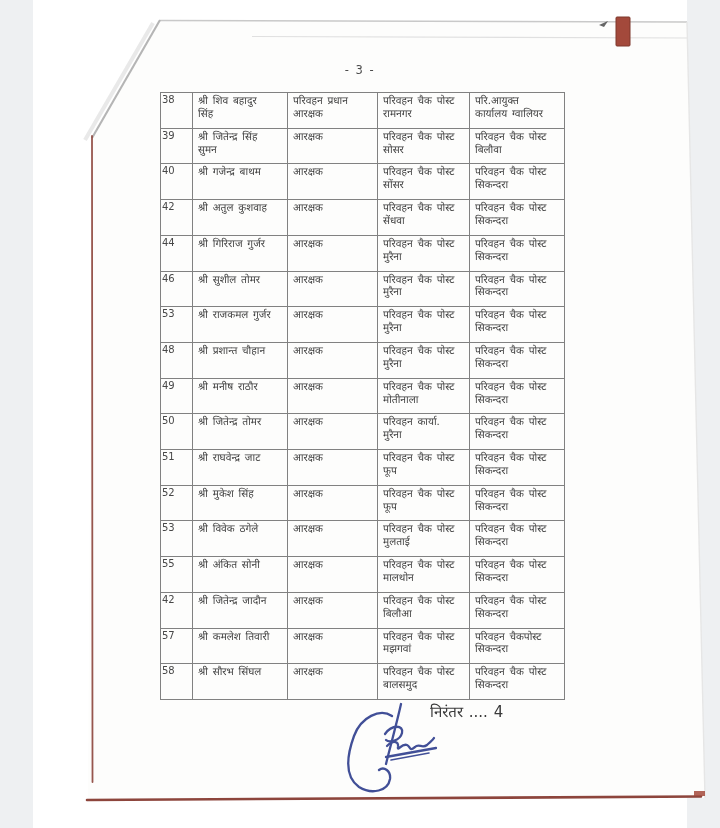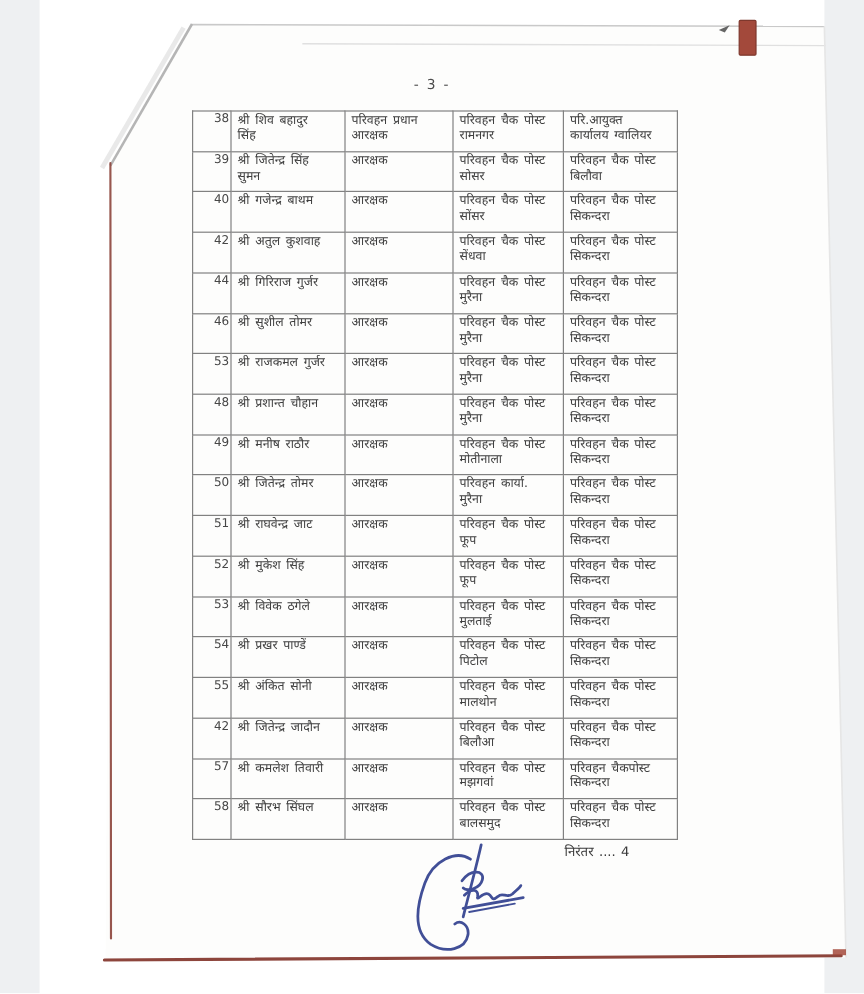--- a/index.html
+++ b/index.html
@@ -15,23 +15,23 @@
   .strip-left{position:absolute;left:0;top:0;width:33px;height:828px;background:var(--surface-gray);}
   .strip-right{position:absolute;left:687px;top:0;width:33px;height:828px;background:var(--surface-gray);}
   .backdrop{position:absolute;left:0;top:0;}
   .page-number{position:absolute;left:328px;top:63px;width:64px;text-align:center;
     font-size:11.5px;color:#4c4c4c;letter-spacing:1.5px;}
   .doc-table{position:absolute;left:160px;top:92px;width:404px;height:608px;
     border-collapse:collapse;table-layout:fixed;}
   .doc-table td{border:1px solid #818181;font-size:10.3px;line-height:12.9px;color:#3e3e3e;
     padding:1px 3px 0 5px;vertical-align:top;white-space:pre-line;word-spacing:1.5px;
     overflow:hidden;}
-  .doc-table td.serial{text-align:right;padding-left:1px;padding-right:1px;font-size:10px;color:#474747;}
-  .footer-note{position:absolute;left:430px;top:701px;width:135px;text-align:center;
-    font-size:11px;color:#3a3a3a;word-spacing:1px;}
+  .doc-table td.serial{text-align:left;padding-left:1px;padding-right:1px;font-size:10px;color:#474747;}
+  .footer-note{position:absolute;left:430px;top:701px;width:135px;text-align:left;
+    font-size:15px;color:#3a3a3a;word-spacing:1px;}
   .signature{position:absolute;left:330px;top:700px;}
 </style>
 </head>
 <body>
 
 <div class="scene">
 
   <div class="strip-left"></div>
   <div class="strip-right"></div>
 
@@ -176,29 +176,20 @@
 फूप</td>
           <td>परिवहन चैक पोस्ट
 सिकन्दरा</td>
         </tr>
         <tr>
           <td class="serial">53</td>
           <td>श्री विवेक ठगेले</td>
           <td>आरक्षक</td>
           <td>परिवहन चैक पोस्ट
 मुलताई</td>
-          <td>परिवहन चैक पोस्ट
-सिकन्दरा</td>
-        </tr>
-        <tr>
-          <td class="serial">54</td>
-          <td>श्री प्रखर पाण्डें</td>
-          <td>आरक्षक</td>
-          <td>परिवहन चैक पोस्ट
-पिटोल</td>
           <td>परिवहन चैक पोस्ट
 सिकन्दरा</td>
         </tr>
         <tr>
           <td class="serial">55</td>
           <td>श्री अंकित सोनी</td>
           <td>आरक्षक</td>
           <td>परिवहन चैक पोस्ट
 मालथोन</td>
           <td>परिवहन चैक पोस्ट

